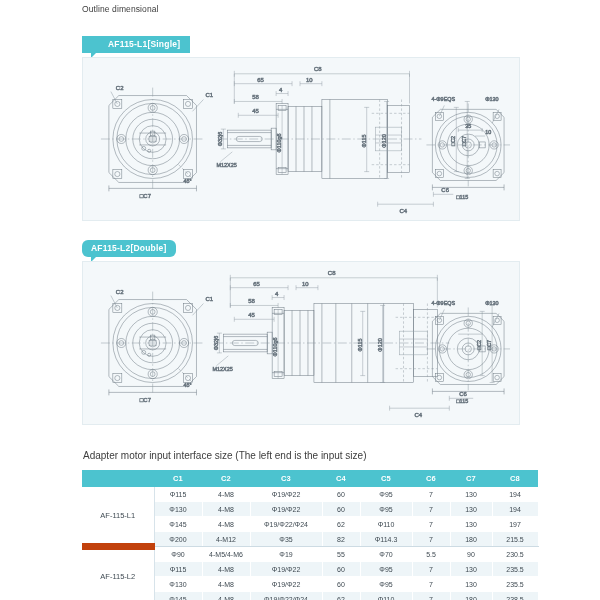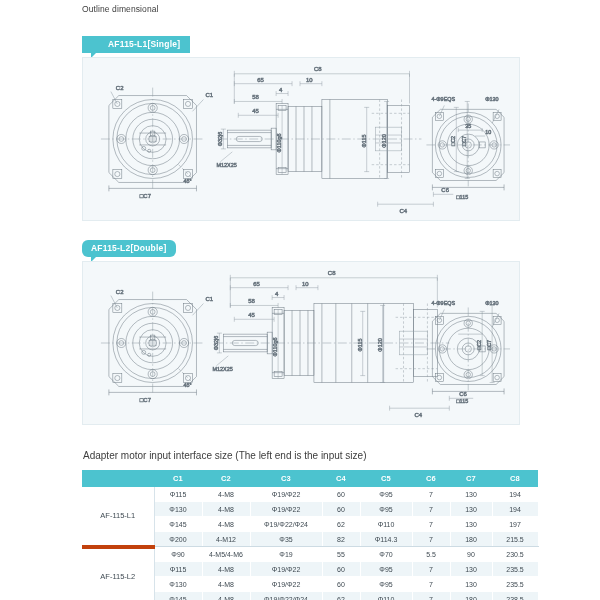--- a/index.html
+++ b/index.html
@@ -88,21 +88,21 @@
     border-right:1px solid #ffffff;
     border-bottom:1px solid #ffffff;
     padding:0;
     font-size:7px;
   }
   table.spec tbody tr:nth-child(odd) td{background:#ffffff;}
   table.spec tbody tr:nth-child(even) td{background:#eef5f8;}
   table.spec td.model{
     background:#ffffff !important;
     border-right:1px solid #d7e3ea;
-    border-bottom:4px solid #c2410c;
+    border-bottom:7px solid #c2410c;
     font-size:7.5px;
     color:#3f4a52;
   }
   table.spec tr.grp-end td{border-bottom:1px solid #cddbe3;}
   table.spec tbody tr:last-child td{border-bottom:1px solid #cddbe3;}
 
   
   col.c-model{width:72px;}
   col.c-c1{width:48px;}
   col.c-c2{width:48px;}

